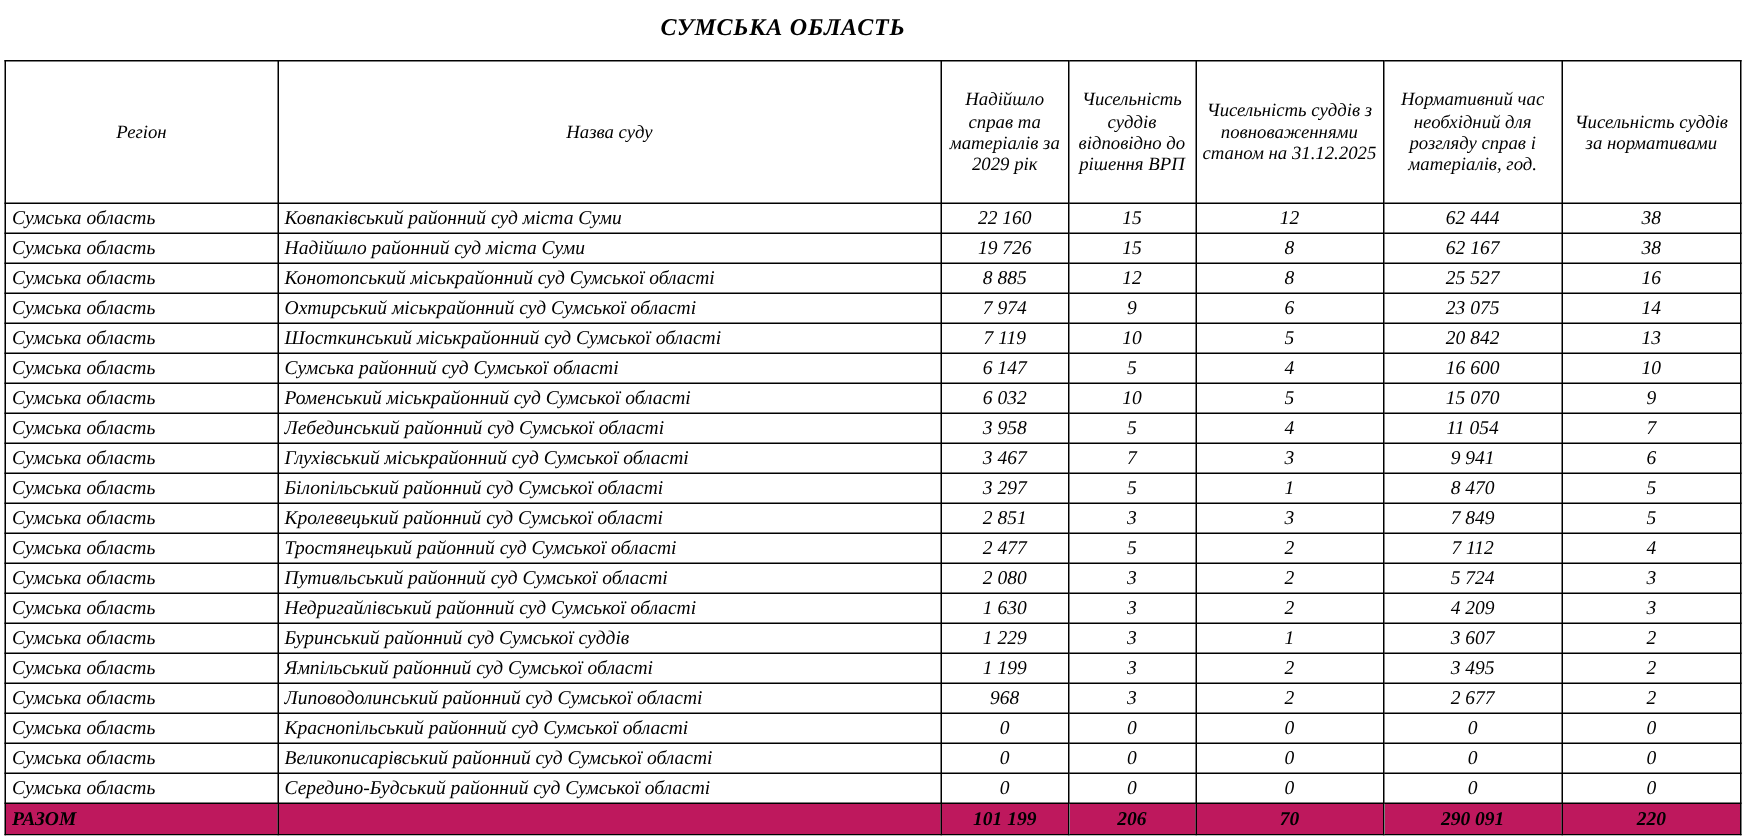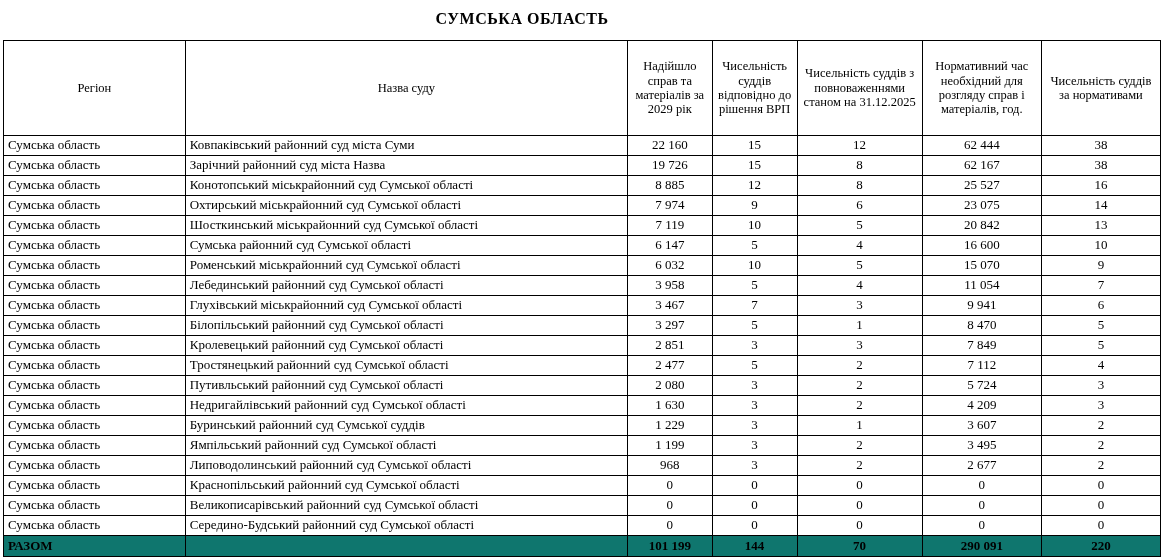--- a/index.html
+++ b/index.html
@@ -7,20 +7,21 @@
     padding: 0;
     background: #ffffff;
     font-family: "Liberation Serif", "DejaVu Serif", serif;
     color: #000000;
   }
   .page {
     width: 1044px;
     height: 557px;
     box-sizing: border-box;
     background: #ffffff;
+    font-style: italic;
   }
   .page-title {
     text-align: center;
     font-weight: bold;
     font-size: 16px;
     letter-spacing: 0.5px;
     padding: 10px 0 12px 0;
   }
   table.court-table {
     border-collapse: collapse;
@@ -50,21 +51,21 @@
   .col-region  { width: 180px; }
   .col-court   { width: 438px; }
   .col-recv    { width: 84px; }
   .col-vrp     { width: 84px; }
   .col-powers  { width: 124px; }
   .col-time    { width: 118px; }
   .col-norm    { width: 118px; }
   .left { text-align: left; }
   .num  { text-align: center; }
   tfoot td {
-    background: #0f766e;
+    background: #be185d;
     font-weight: bold;
     height: 18px;
     border-bottom: 3px double #000000;
   }
   tfoot .total-label { text-align: left; }
 </style>
 </head>
 <body>
 
 <div class="page">
@@ -96,21 +97,21 @@
           <td class="left">Сумська область</td>
           <td class="left">Ковпаківський районний суд міста Суми</td>
           <td class="num">22 160</td>
           <td class="num">15</td>
           <td class="num">12</td>
           <td class="num">62 444</td>
           <td class="num">38</td>
         </tr>
         <tr>
           <td class="left">Сумська область</td>
-          <td class="left">Зарічний районний суд міста Назва</td>
+          <td class="left">Надійшло районний суд міста Суми</td>
           <td class="num">19 726</td>
           <td class="num">15</td>
           <td class="num">8</td>
           <td class="num">62 167</td>
           <td class="num">38</td>
         </tr>
         <tr>
           <td class="left">Сумська область</td>
           <td class="left">Конотопський міськрайонний суд Сумської області</td>
           <td class="num">8 885</td>
@@ -271,20 +272,20 @@
           <td class="num">0</td>
           <td class="num">0</td>
           <td class="num">0</td>
         </tr>
       </tbody>
     <tfoot>
       <tr>
         <td class="total-label">РАЗОМ</td>
         <td></td>
         <td class="num">101 199</td>
-        <td class="num">144</td>
+        <td class="num">206</td>
         <td class="num">70</td>
         <td class="num">290 091</td>
         <td class="num">220</td>
       </tr>
     </tfoot>
   </table>
 </div>
 
 </body></html>

